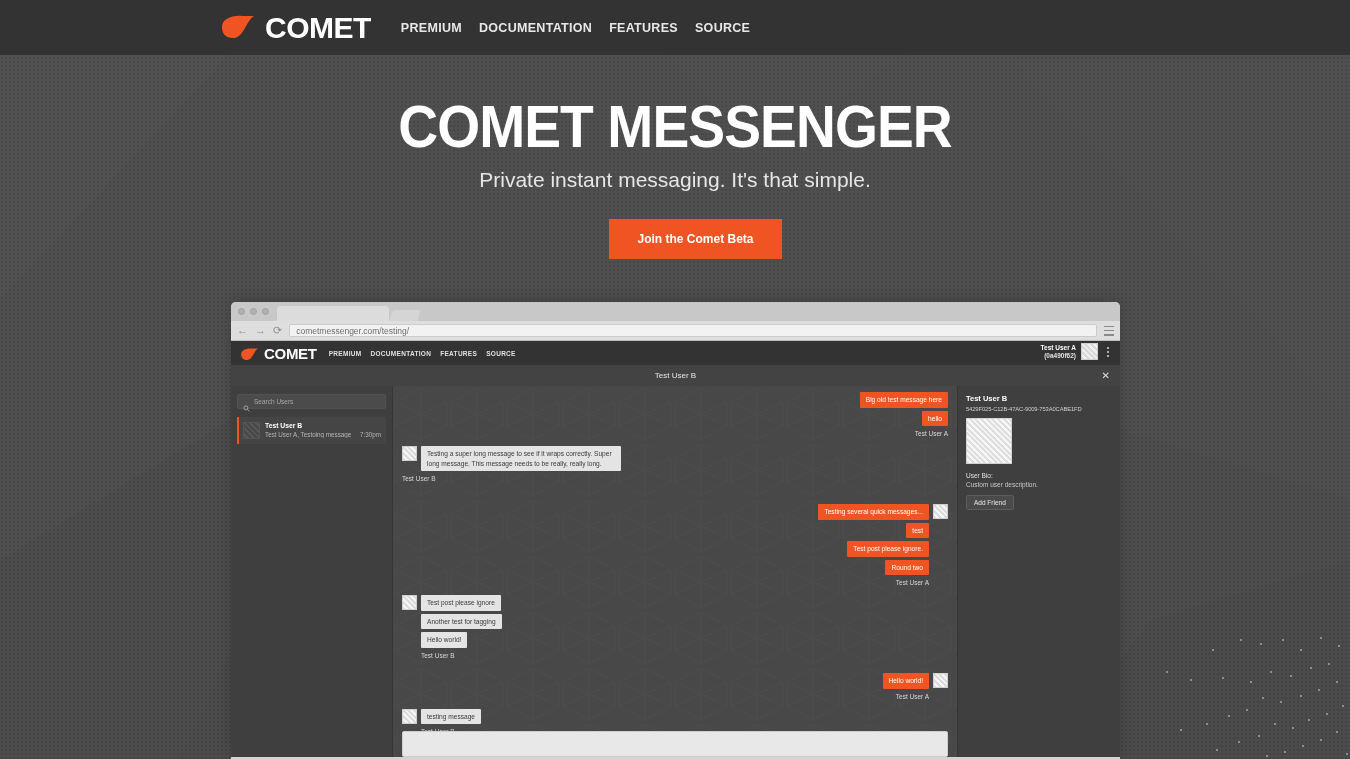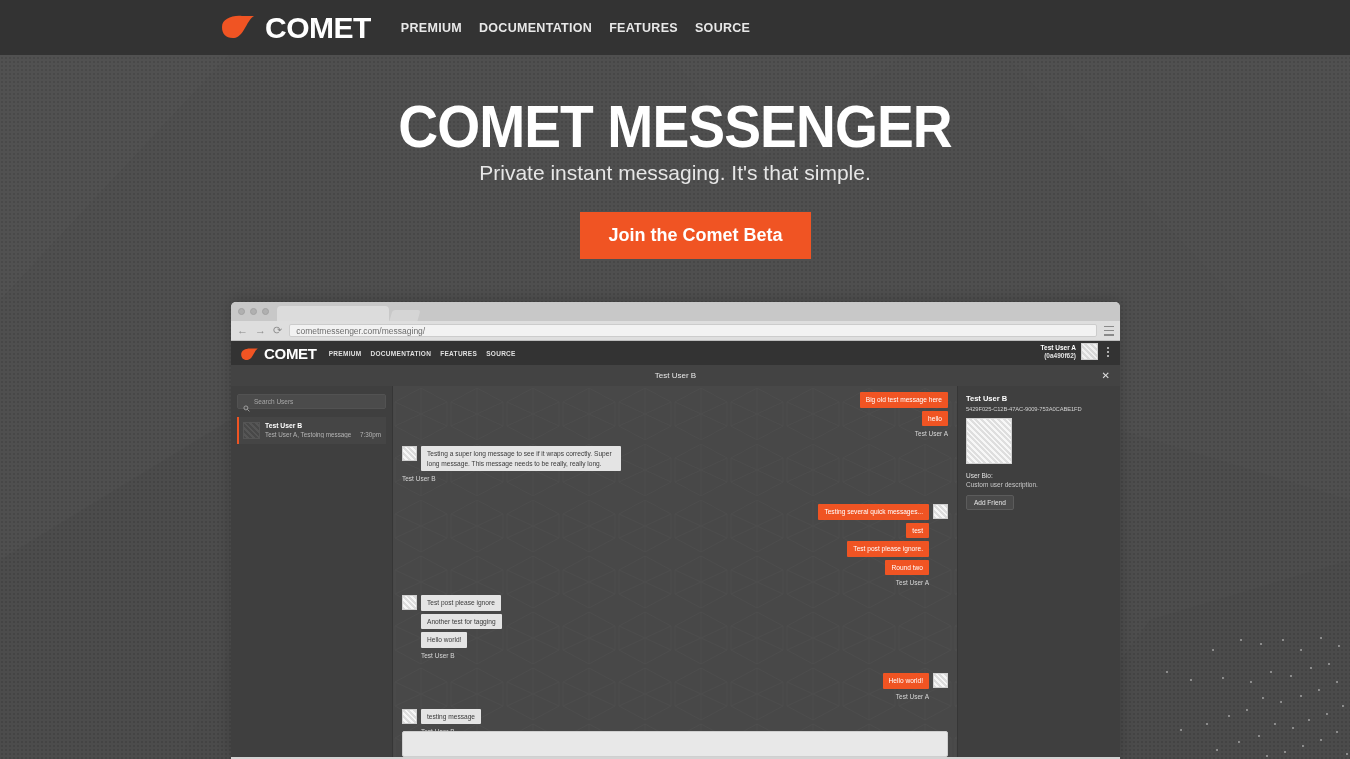--- a/index.html
+++ b/index.html
@@ -110,28 +110,28 @@
     font-size: 60px;
     font-weight: bold;
     letter-spacing: -1px;
     line-height: 1.05;
     transform: scaleX(0.92);
   }
   .hero-sub {
     color: #e6e6e6;
     font-size: 21px;
     font-weight: normal;
-    margin-top: 3px;
+    margin-top: 10px;
   }
   .hero-cta {
     display: inline-block;
     margin-top: 27px;
     background: #f05423;
     color: #ffffff;
-    font-size: 18px;
+    font-size: 12px;
     font-weight: bold;
     padding: 13px 28px;
     border: none;
     cursor: pointer;
     font-family: "Liberation Sans", sans-serif;
     margin-left: 41px;
   }
 
   
   .mockup {
@@ -487,21 +487,21 @@
         <span class="mk-dot"></span>
       </div>
       <div class="mk-tab"></div>
       <div class="mk-tab2"></div>
     </div>
 
     <div class="mk-toolbar">
       <span class="mk-navbtn">←</span>
       <span class="mk-navbtn">→</span>
       <span class="mk-navbtn">⟳</span>
-      <div class="mk-url">cometmessenger.com/messaging/</div>
+      <div class="mk-url">cometmessenger.com/testing/</div>
       <span class="mk-menu">
           <i></i>
           <i></i>
           <i></i>
         </span>
     </div>
 
     <div class="app">
 
       <div class="app-nav">

